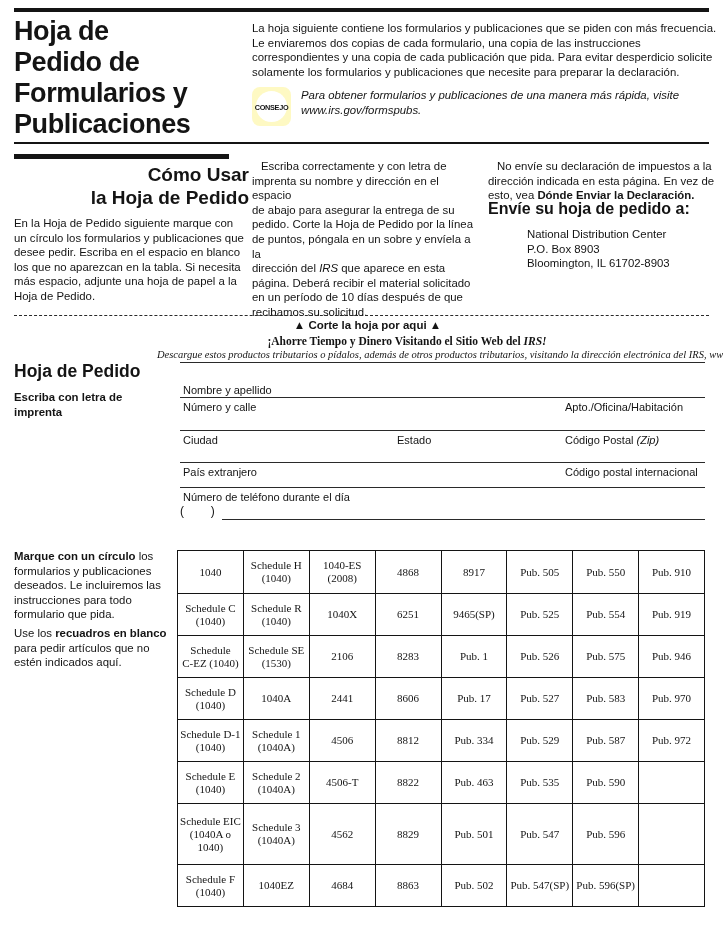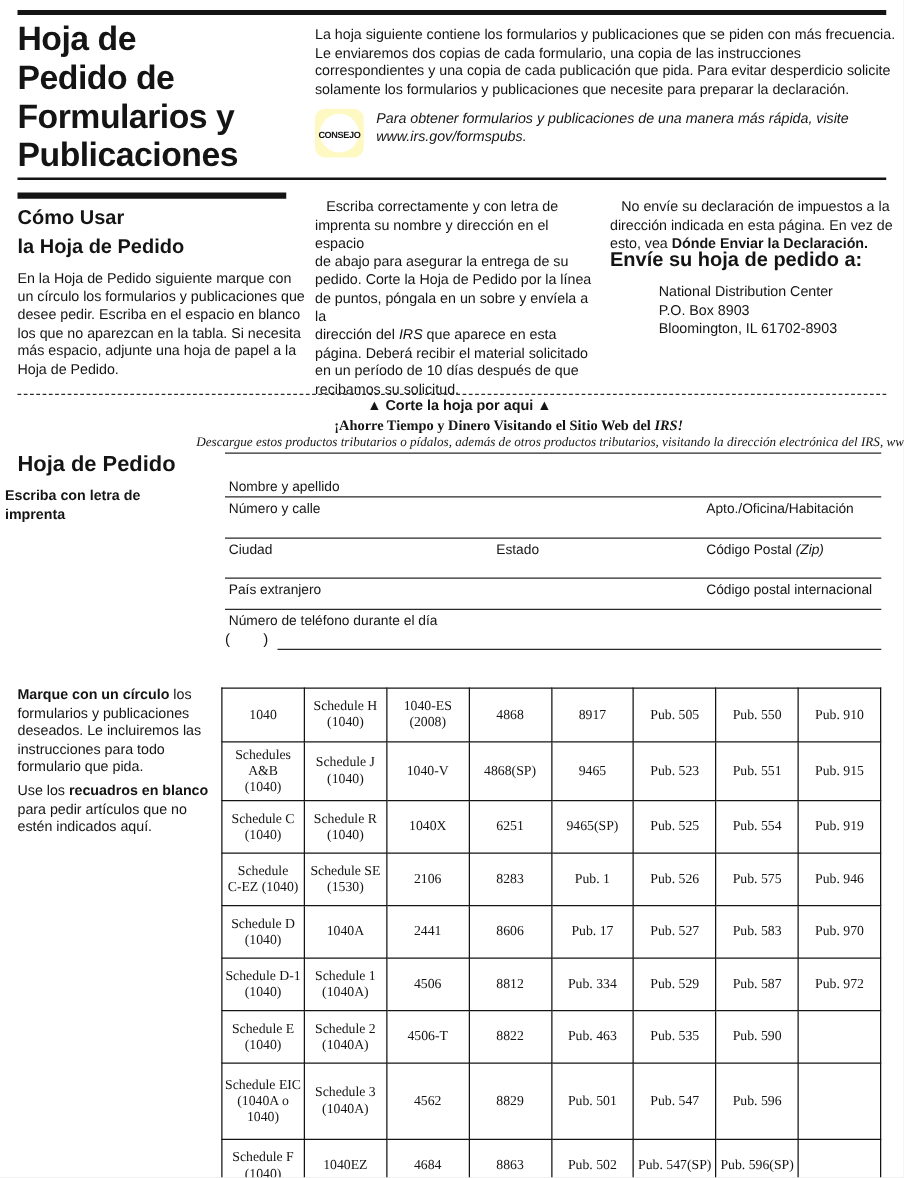--- a/index.html
+++ b/index.html
@@ -8,21 +8,21 @@
     background:#ffffff;color:#141414;overflow:hidden;
     font-family:"Liberation Sans",sans-serif;
   }
   .abs{position:absolute;}
   .txt{font-size:11.4px;line-height:14.6px;white-space:pre-line;}
   .b{font-weight:bold;}
   .i{font-style:italic;}
   .serif{font-family:"Liberation Serif",serif;}
   .rule{background:#141414;}
   .doc-title{font-size:27px;font-weight:bold;line-height:31px;letter-spacing:-0.4px;white-space:pre-line;}
-  .howto-heading{font-size:16px;font-weight:bold;line-height:23px;white-space:pre-line;}
+  .howto-heading{font-size:19px;font-weight:bold;line-height:23px;white-space:pre-line;text-align:right;}
   .send-heading{font-size:16px;font-weight:bold;}
   .order-heading{font-size:17.5px;font-weight:bold;}
   .center{text-align:center;}
   .nowrap{white-space:nowrap;}
   .fieldline{border-top:1px solid #2a2a2a;height:0;}
   .flabel{font-size:11px;line-height:12px;}
   .consejo{width:39px;height:39px;background:#fef9c3;border-radius:8px;}
   .consejo-circle{position:absolute;left:4px;top:4px;width:31px;height:31px;background:#fff;border-radius:50%;}
   .consejo-label{position:absolute;left:0;top:16px;width:39px;text-align:center;
     font-size:7.3px;font-weight:bold;color:#141414;letter-spacing:-0.3px;}
@@ -89,21 +89,21 @@
   <div class="abs txt" style="left:527px;top:227px;width:200px;">National Distribution Center
 P.O. Box 8903
 Bloomington, IL 61702-8903</div>
 
   <div class="abs cutline" style="left:14px;top:315px;width:695px;"></div>
   <div class="abs cutlabel center" style="left:6px;top:319px;width:723px;">▲ Corte la hoja por aqui ▲</div>
   <div class="abs serif promo-b center nowrap" style="left:87px;top:335px;width:640px;"><span>¡Ahorre Tiempo y Dinero Visitando el Sitio Web del </span><span class="i">IRS!</span></div>
   <div class="abs serif promo-i center nowrap" style="left:157px;top:349px;width:566px;">Descargue estos productos tributarios o pídalos, además de otros productos tributarios, visitando la dirección electrónica del IRS, www.irs.gov</div>
 
   <div class="abs order-heading" style="left:14px;top:361px;">Hoja de Pedido</div>
-  <div class="abs txt b" style="left:4px;top:390px;width:130px;">Escriba con letra de
+  <div class="abs txt b" style="left:14px;top:390px;width:130px;">Escriba con letra de
 imprenta</div>
 
   <div class="abs fieldline" style="left:180px;top:362px;width:525px;"></div>
   <div class="abs flabel" style="left:183px;top:346px;margin-top:38px;">Nombre y apellido</div>
 
   <div class="abs fieldline" style="left:180px;top:397px;width:525px;"></div>
   <div class="abs flabel" style="left:183px;top:401px;">Número y calle</div>
   <div class="abs flabel" style="left:565px;top:401px;">Apto./Oficina/Habitación</div>
 
   <div class="abs fieldline" style="left:180px;top:430px;width:525px;"></div>
@@ -135,33 +135,20 @@
           <td>1040</td>
           <td>Schedule H
 (1040)</td>
           <td>1040-ES
 (2008)</td>
           <td>4868</td>
           <td>8917</td>
           <td>Pub. 505</td>
           <td>Pub. 550</td>
           <td>Pub. 910</td>
-        </tr>
-        <tr style="height: 47px;">
-          <td>Schedules
-A&amp;B
-(1040)</td>
-          <td>Schedule J
-(1040)</td>
-          <td>1040-V</td>
-          <td>4868(SP)</td>
-          <td>9465</td>
-          <td>Pub. 523</td>
-          <td>Pub. 551</td>
-          <td>Pub. 915</td>
         </tr>
         <tr style="height: 42px;">
           <td>Schedule C
 (1040)</td>
           <td>Schedule R
 (1040)</td>
           <td>1040X</td>
           <td>6251</td>
           <td>9465(SP)</td>
           <td>Pub. 525</td>

